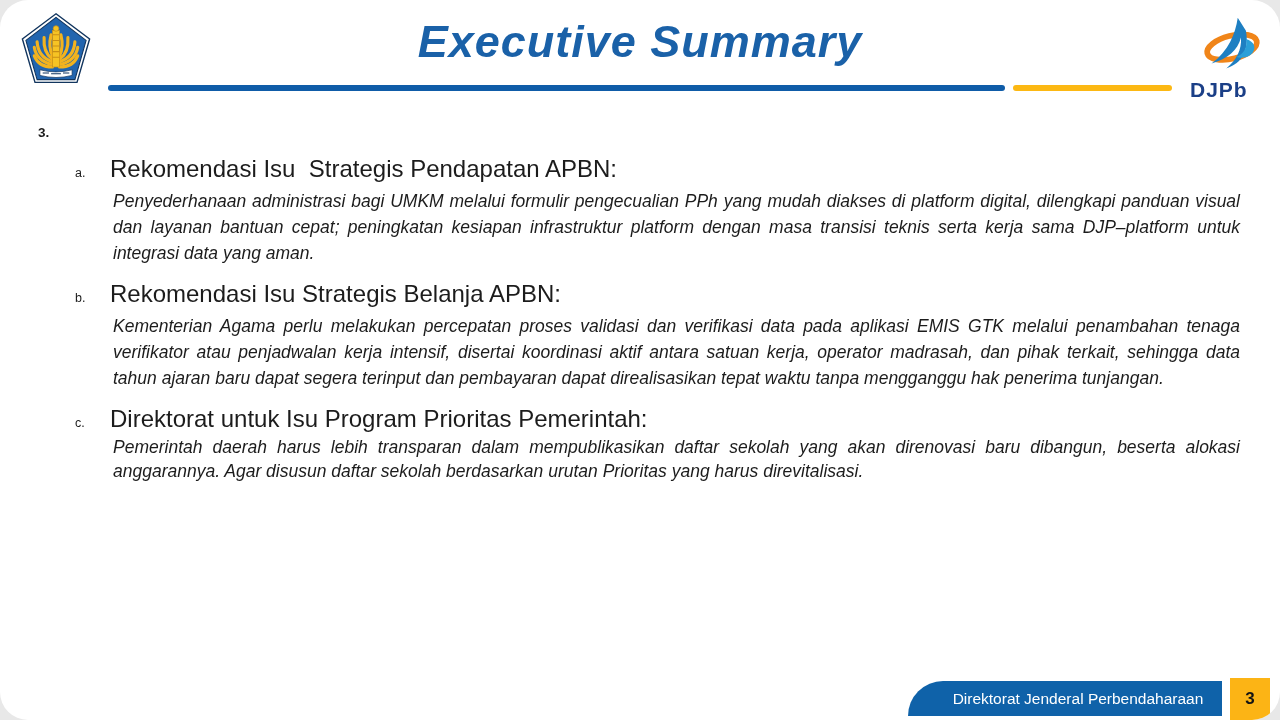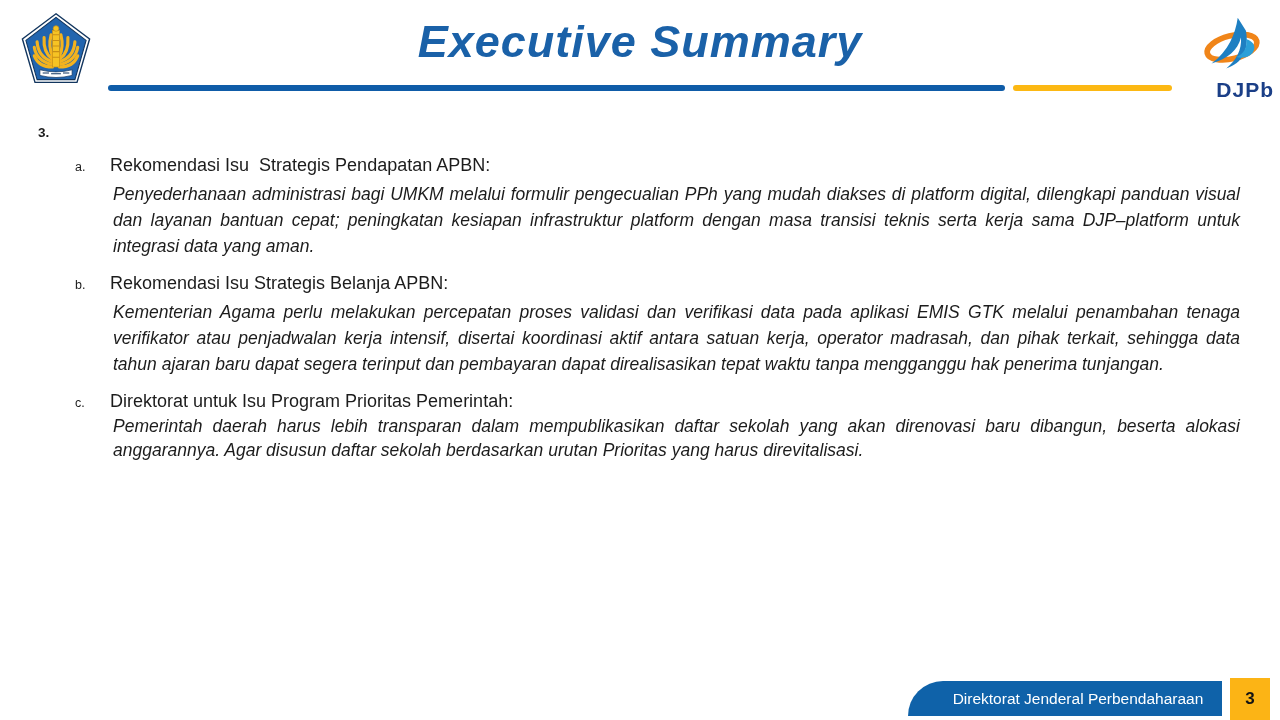--- a/index.html
+++ b/index.html
@@ -8,49 +8,49 @@
     --line-gold:#fcb813;
     --footer-blue:#0f62a9;
     --badge-gold:#fcb415;
     --body-ink:#1c1c1c;
   }
   *{margin:0;padding:0;box-sizing:border-box;}
   html,body{background:#e8e8e8;}
   body{font-family:"Liberation Sans","DejaVu Sans",sans-serif;}
   .slide{
     position:relative;width:1280px;height:720px;background:#ffffff;
-    overflow:hidden;margin:0 auto;color:var(--body-ink);
+    overflow:hidden;margin:0 auto;color:var(--body-ink);border-radius:28px;
   }
 
   
   .kemenkeu-logo{position:absolute;left:21px;top:12px;width:70px;height:82px;}
   .slide-title{
     position:absolute;left:0;right:0;top:16px;text-align:center;
     font-size:45px;font-weight:bold;font-style:italic;
     color:var(--title-blue);letter-spacing:1px;
   }
   .rule{position:absolute;top:85px;height:6px;border-radius:3px;}
   .rule-blue{left:108px;width:897px;background:var(--line-blue);}
   .rule-gold{left:1013px;width:159px;background:var(--line-gold);}
-  .djpb{position:absolute;left:1190px;top:16px;width:84px;text-align:right;}
+  .djpb{position:absolute;left:1190px;top:16px;width:84px;text-align:left;}
   .djpb svg{width:74px;height:64px;display:block;margin:0 auto;}
   .djpb-text{
     font-size:21px;font-weight:bold;color:#1b3f87;letter-spacing:1px;
     margin-top:-2px;
   }
 
   
   .content{position:absolute;top:125px;left:0;right:0;}
   .sec-row{display:flex;align-items:baseline;margin:0 0 15px 38px;}
   .sec-num{font-size:13.5px;font-weight:bold;width:30px;}
   .sec-title{font-size:18px;font-weight:bold;}
   .item{margin-bottom:9px;}
   .item-head{display:flex;align-items:baseline;margin:0 40px 5px 75px;}
   .marker{font-size:12.5px;width:35px;flex:none;}
-  .head{font-size:18px;white-space:pre-wrap;}
+  .head{font-size:24px;white-space:pre-wrap;}
   .body{
     margin:0 40px 14px 113px;font-size:17.5px;line-height:26px;
     text-align:justify;
     font-style:italic;
   }
   .item-c .body{margin-bottom:0;line-height:24px;}
   .item-c .item-head{margin-bottom:2px;}
 
   
   .footer-bar{

